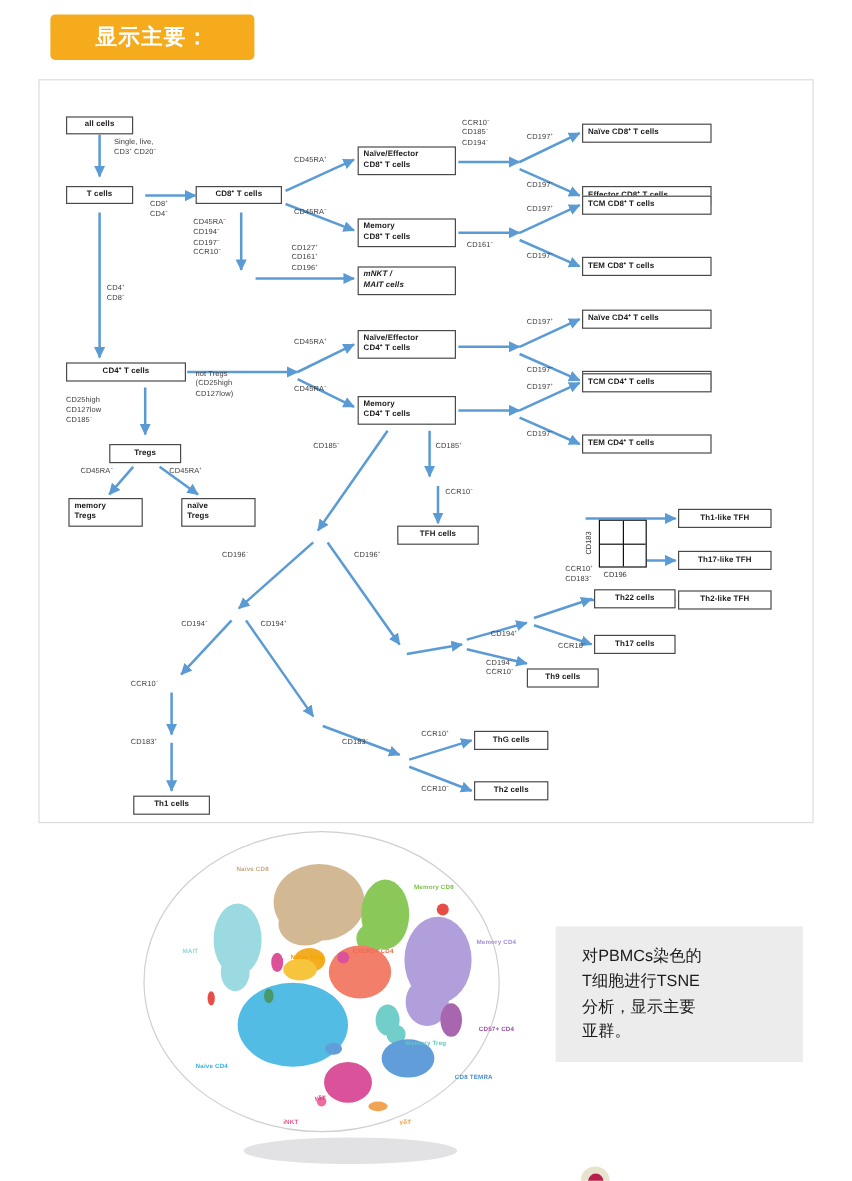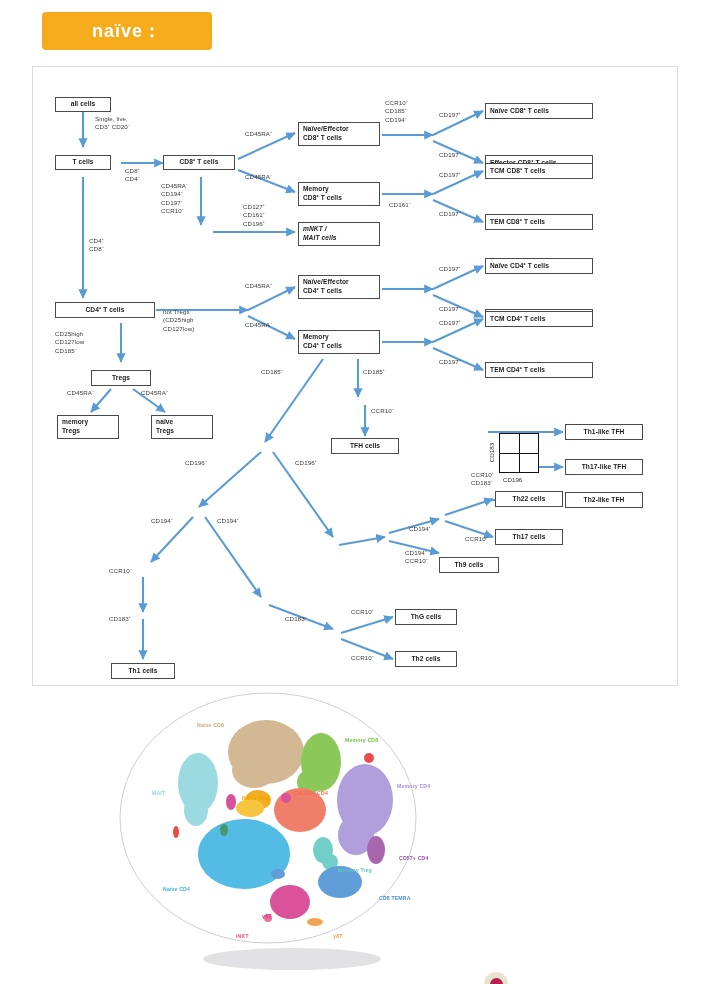--- a/index.html
+++ b/index.html
@@ -127,21 +127,21 @@
     width:13px; height:13px; border-radius:50%;
     background:#b81f4b;
   }
 </style>
 </head>
 <body>
 
 <div id="page">
 
   <div class="title-banner">
-    <span>naïve：</span>
+    <span>显示主要：</span>
   </div>
 
   <div class="flow-panel">
     <div class="flow-canvas">
 
       <svg class="flow-svg" viewBox="0 0 646 620">
         <defs>
           <marker id="ah" markerWidth="5" markerHeight="5" refX="4.2" refY="2.2" orient="auto">
             <path d="M0,0 L4.6,2.2 L0,4.4 z" fill="#5B9BD5"></path>
           </marker>
@@ -521,18 +521,24 @@
     <div class="tsne-label" style="left:397px; top:93px; color:#a38fd6;">Memory CD4</div>
     <div class="tsne-label" style="left:163px; top:196px; color:#39b2e0;">Naïve CD4</div>
     <div class="tsne-label" style="left:338px; top:177px; color:#5fc7c0;">Memory Treg</div>
     <div class="tsne-label" style="left:399px; top:165px; color:#9b4fa0;">CD57+ CD4</div>
     <div class="tsne-label" style="left:379px; top:205px; color:#4a8fd4;">CD8 TEMRA</div>
     <div class="tsne-label" style="left:262px; top:223px; color:#d63a8a;">γδT</div>
     <div class="tsne-label" style="left:236px; top:243px; color:#e8598f;">iNKT</div>
     <div class="tsne-label" style="left:333px; top:243px; color:#f09a3e;">γδT </div>
   </div>
 
+  <div class="caption-box">
+    <div class="caption-text">对PBMCs染色的
+T细胞进行TSNE
+分析，显示主要
+亚群。</div>
+  </div>
 
   <div class="bottom-badge">
     <div class="inner"></div>
   </div>
 
 </div>
 
 </body></html>

